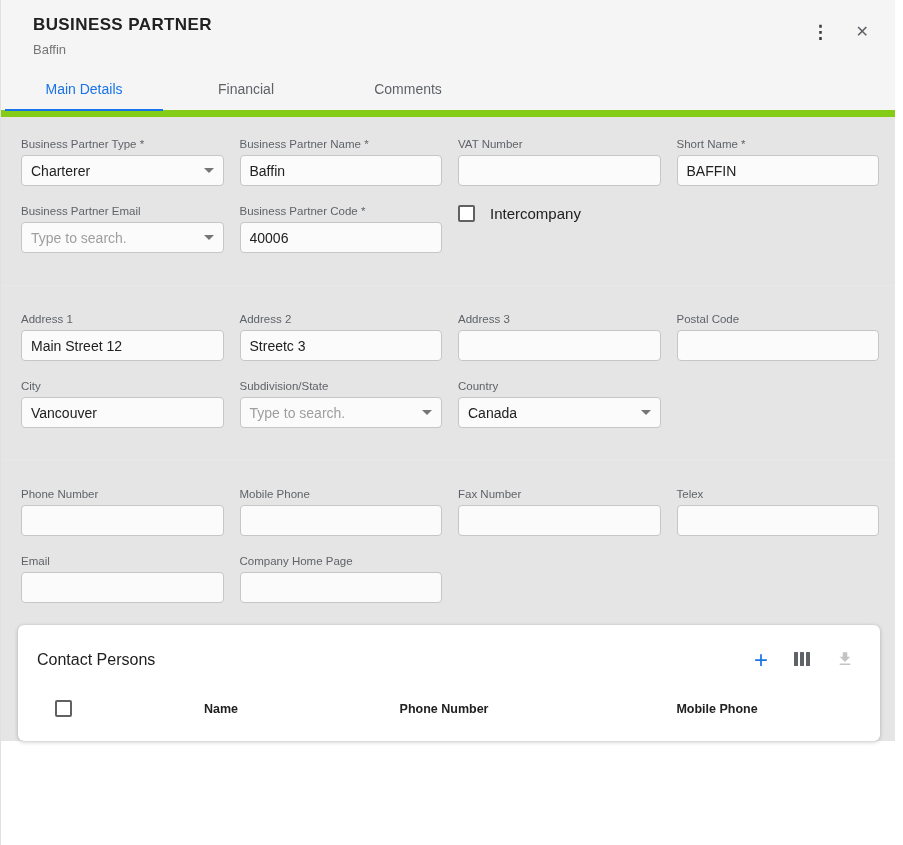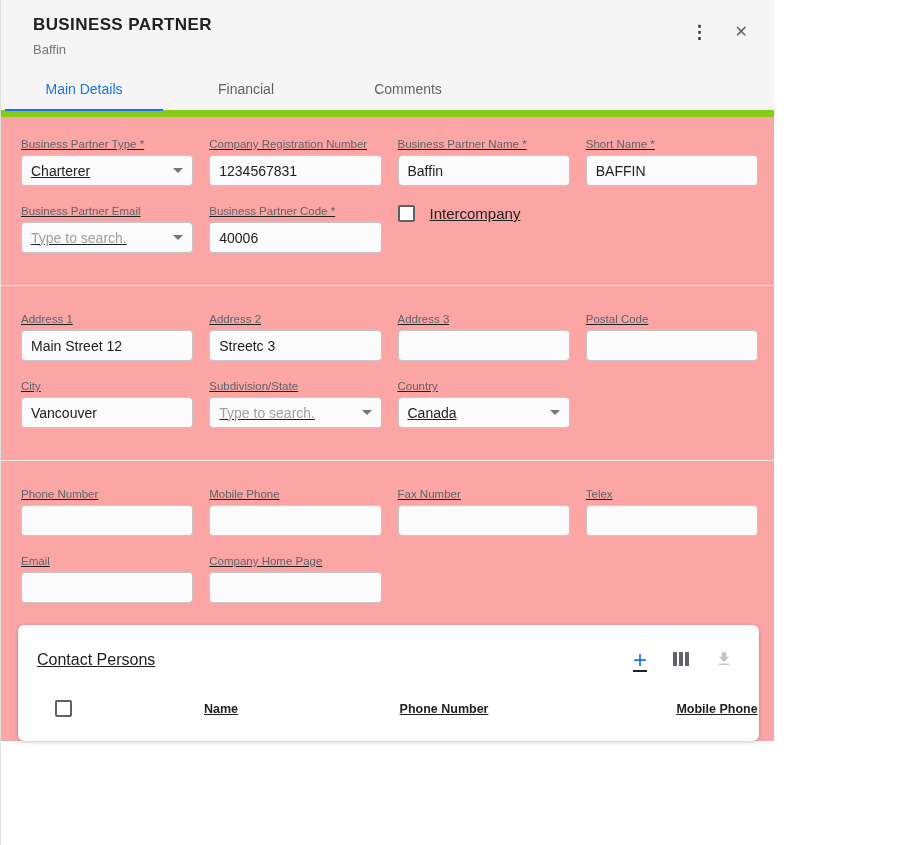--- a/index.html
+++ b/index.html
@@ -1,40 +1,40 @@
 <!DOCTYPE html>
 <html><head>
 <meta charset="utf-8">
 <style>
   * { margin:0; padding:0; box-sizing:border-box; }
   html,body { width:903px; height:845px; }
   body {
     font-family:"Liberation Sans","DejaVu Sans",sans-serif;
     background:#ffffff; color:#212121; overflow:hidden;
   }
-  .dialog { width:774px; height:845px; background:#fff; border-left:1px solid #e0e0e0; }
+  .dialog { width:895px; height:845px; background:#fff; border-left:1px solid #e0e0e0; }
 
   
   .dialog-header { background:#f5f5f5; }
   .header-top { display:flex; justify-content:space-between; align-items:flex-start; padding:15px 24px 4px 32px; }
   .page-title { font-size:17px; font-weight:700; color:#212121; letter-spacing:.4px; }
   .page-subtitle { font-size:13px; color:#757575; margin-top:7px; }
   .header-actions { display:flex; align-items:center; gap:22px; margin-top:6px; }
   .icon-btn { background:none; border:none; cursor:pointer; line-height:1; padding:2px; }
   .kebab { font-size:18px; font-weight:700; color:#3c3c3c; }
   .close { font-size:16px; color:#5f6368; }
 
   
   .tabs { display:flex; border-bottom:7px solid #84cc16; padding-left:2px; margin-top:8px; }
   .tab { width:162px; text-align:center; padding:12px 0 13px; font-size:14px; color:#5f6368; cursor:pointer; position:relative; }
   .tab.active { color:#1a73e8; }
   .tab.active::after { content:""; position:absolute; left:2px; right:2px; bottom:-1px; height:2px; background:#1a73e8; }
 
   
-  main { padding-top:21px; background:#fca5a5;text-decoration:underline; }
+  main { padding-top:21px; background:#e5e5e5; }
   .grid { display:grid; grid-template-columns:repeat(4,1fr); column-gap:16px; row-gap:19px; padding:0 16px 0 20px; }
   .field label { display:block; font-size:11.5px; color:#5f6368; margin-bottom:5px; }
   .text-input, .select {
     width:100%; height:31px; border:1px solid #c6c6c6; border-radius:4px;
     background:#fbfbfb; font-size:14px; color:#212121; padding:14px 9px;
     font-family:"Liberation Sans","DejaVu Sans",sans-serif; outline:none;
   }
   .select { display:flex; align-items:center; justify-content:space-between; cursor:pointer; }
   .select .placeholder { color:#9e9e9e; }
   .caret { width:0; height:0; border-left:5px solid transparent; border-right:5px solid transparent; border-top:5px solid #757575; margin-left:8px; flex-shrink:0; }
@@ -92,26 +92,26 @@
 
     <section class="grid">
       <div class="field">
         <label>Business Partner Type *</label>
         <div class="select">
           <span>Charterer</span>
           <span class="caret"></span>
         </div>
       </div>
       <div class="field">
-        <label>Company Registration Number</label>
-        <input class="text-input" value="1234567831" style="">
-      </div>
-      <div class="field">
         <label>Business Partner Name *</label>
         <input class="text-input" value="Baffin" style="">
+      </div>
+      <div class="field">
+        <label>VAT Number</label>
+        <input class="text-input" value="" style="">
       </div>
 
       <div class="field">
         <label>Short Name *</label>
         <input class="text-input" value="BAFFIN" style="">
       </div>
       <div class="field">
         <label>Business Partner Email</label>
         <div class="select">
           <span class="placeholder">Type to search.</span>

